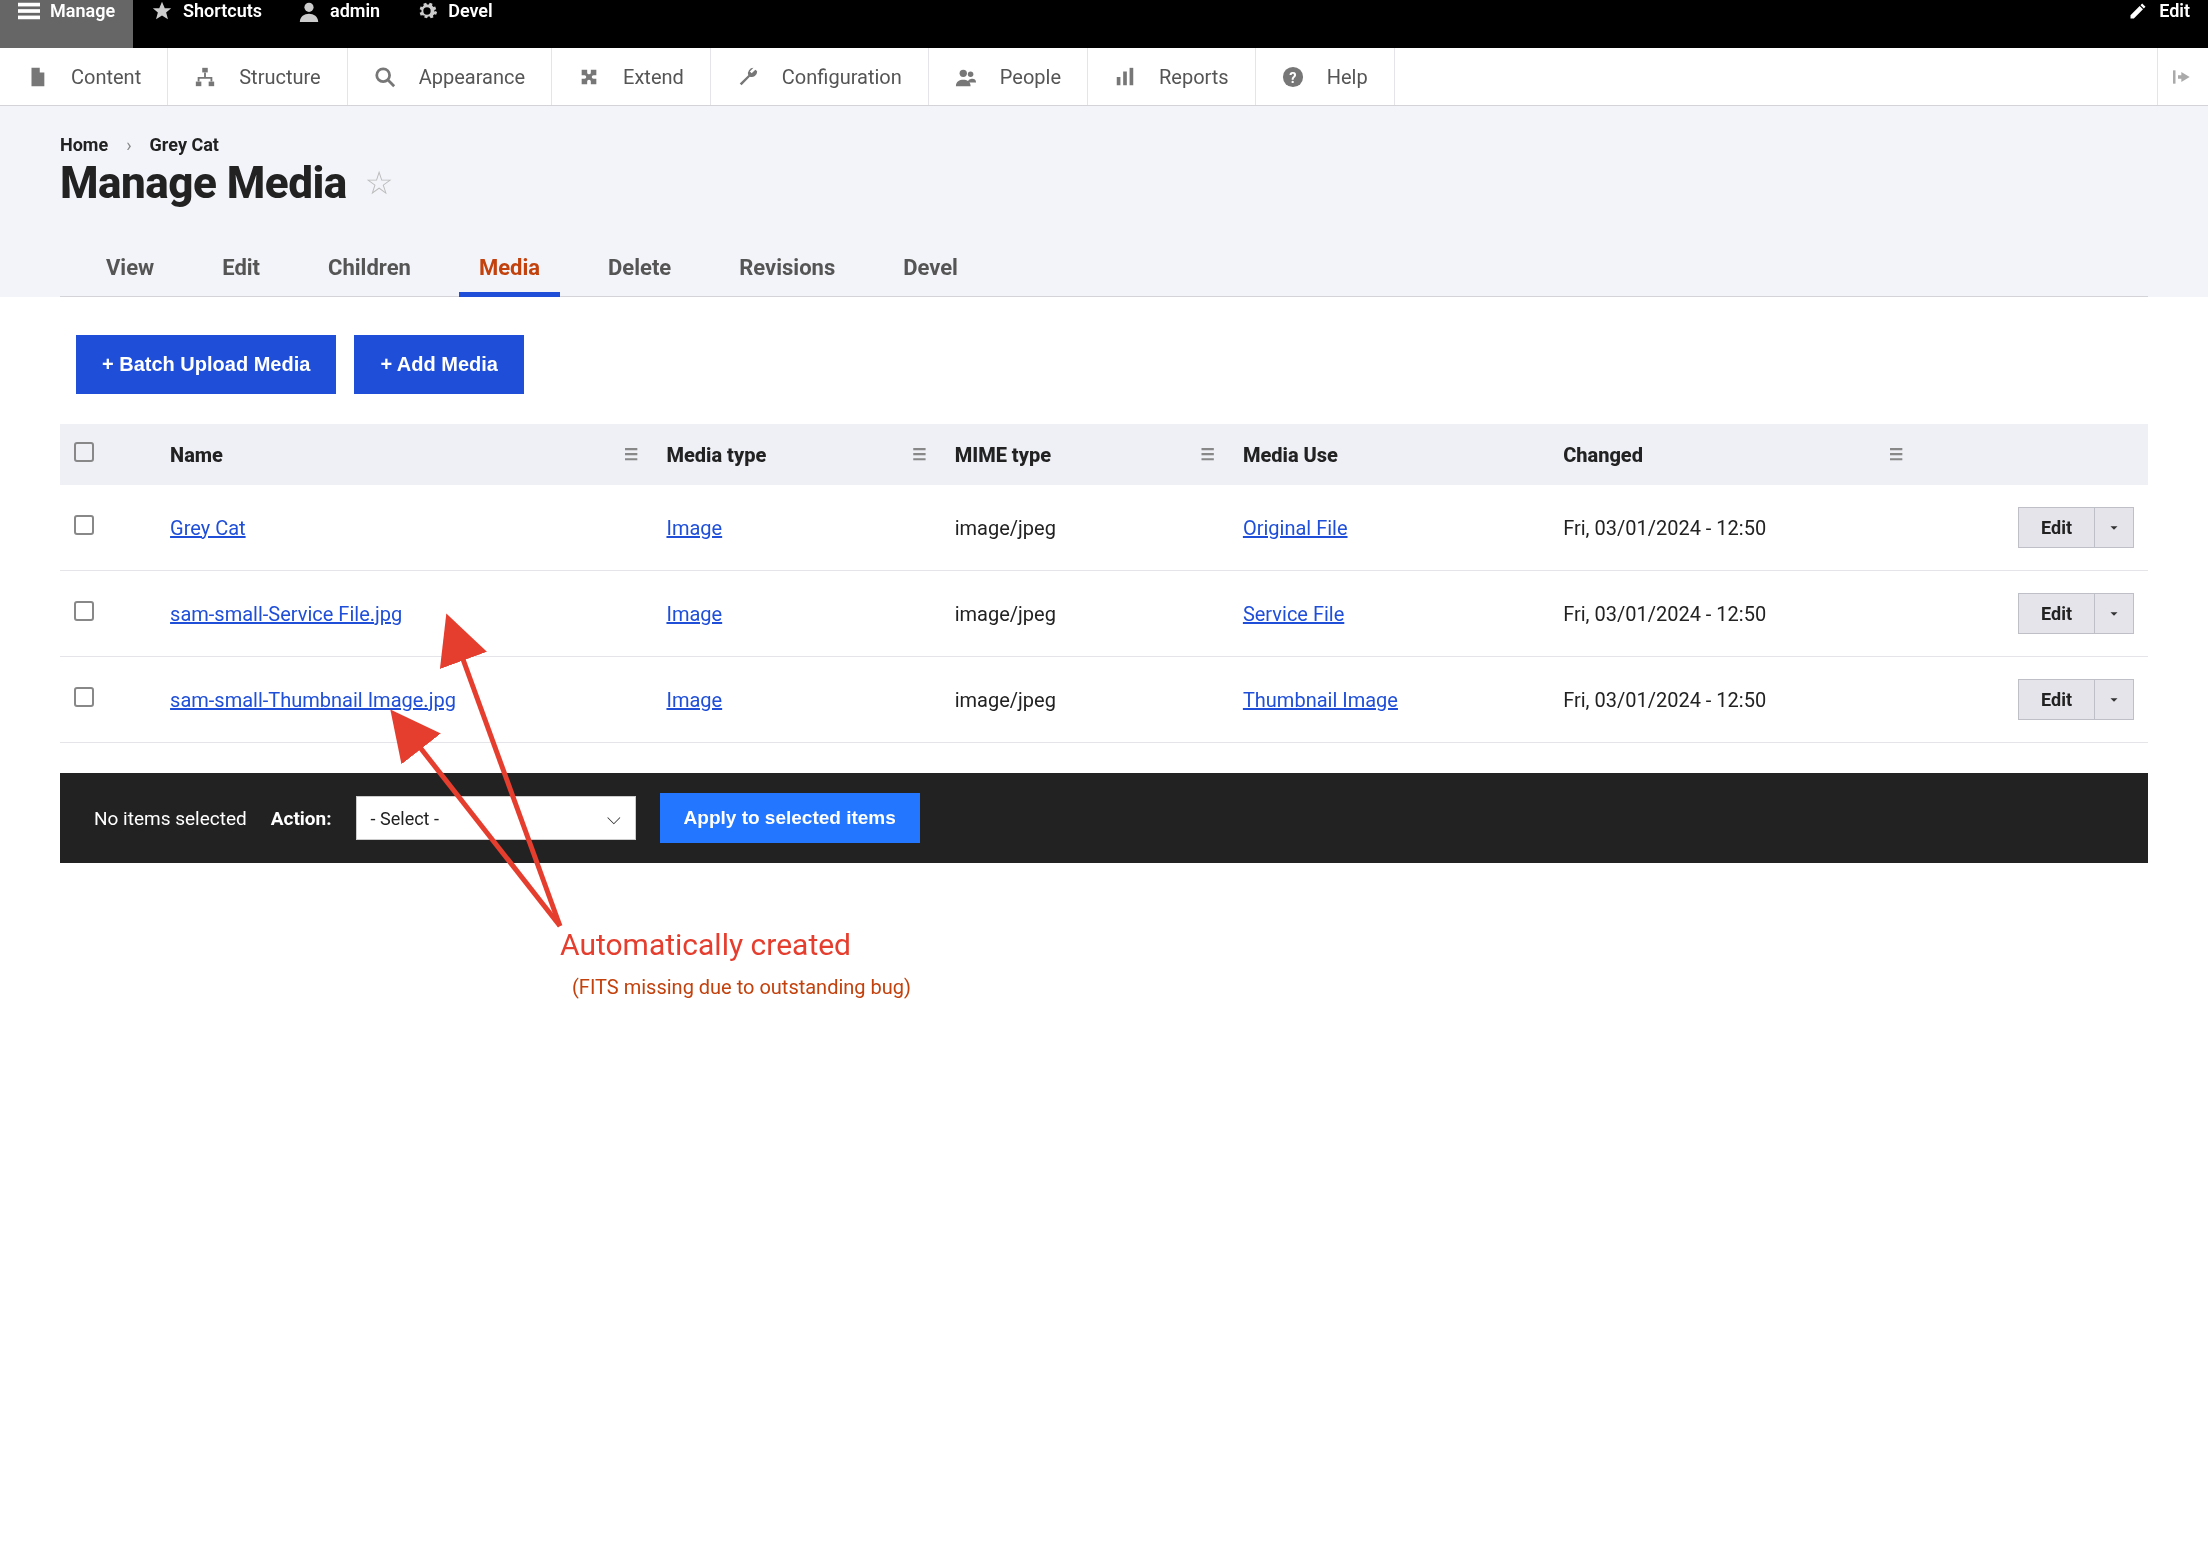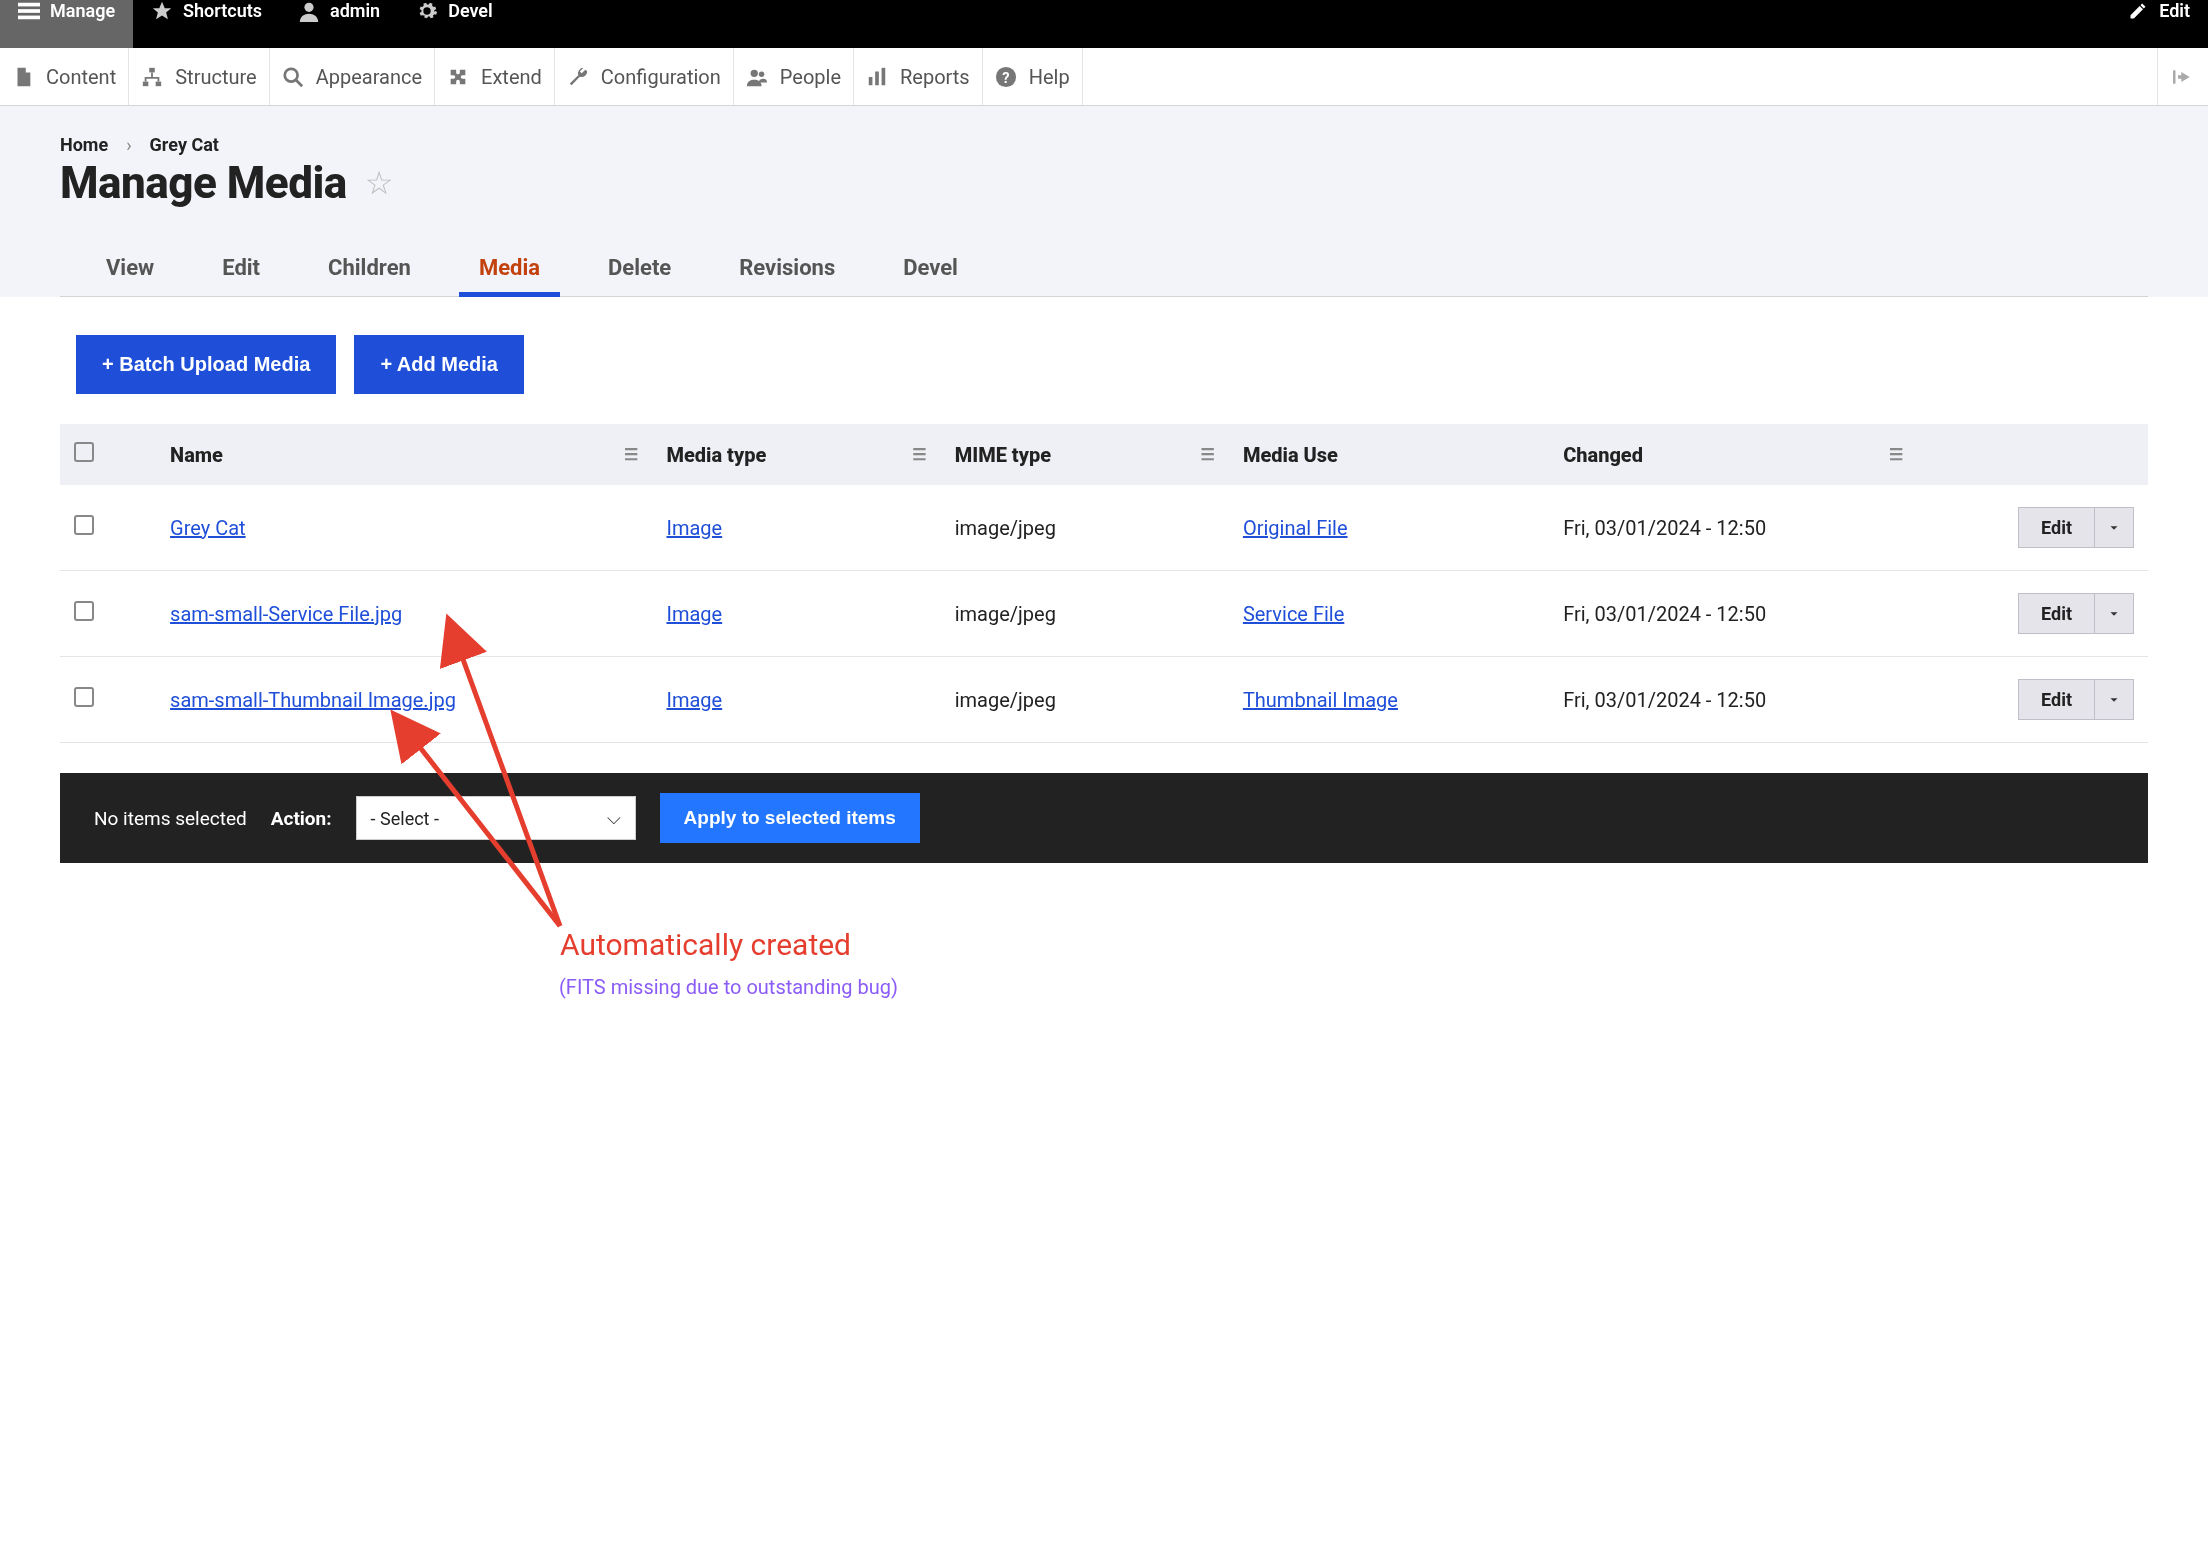--- a/index.html
+++ b/index.html
@@ -8,21 +8,21 @@
   
   .topbar { background: #000; color: #fff; display: flex; align-items: center; height: 48px; font-size: 18px; }
   .topbar-left { display: flex; align-items: center; height: 100%; }
   .topbar-item { display: flex; align-items: flex-start; gap: 10px; padding: 0 18px; height: 100%; cursor: pointer; font-weight: 600; }
   .topbar-item.active { background: #666; }
   .topbar-right { margin-left: auto; display: flex; align-items: center; height: 100%; }
   .icon { display: inline-flex; width: 22px; height: 22px; align-items: center; justify-content: center; }
   
   
   .adminbar { background: #fff; display: flex; align-items: stretch; height: 58px; border-bottom: 1px solid #d4d4d8; }
-  .adminbar-item { display: flex; align-items: center; gap: 12px; padding: 0 12px; font-size: 20px; color: #555; cursor: pointer; border-right: 1px solid #e5e5e9; }
+  .adminbar-item { display: flex; align-items: center; gap: 23px; padding: 0 26px; font-size: 20px; color: #555; cursor: pointer; border-right: 1px solid #e5e5e9; }
   .adminbar-collapse { margin-left: auto; display:flex; align-items:center; padding: 0 14px; border-left: 1px solid #e5e5e9; color:#888;}
   
   
   .region-header { background: #f3f4f9; padding: 28px 60px 0 60px; }
   .breadcrumb { display: flex; align-items: center; gap: 18px; font-size: 18px; font-weight: 700; color: #222; }
   .breadcrumb .chev { color: #888; font-weight: 400; }
   .page-title-row { display: flex; align-items: center; gap: 18px; margin-top: 2px; }
   .page-title { font-size: 44px; font-weight: 800; letter-spacing: -0.5px; }
   .star { color: #bbb; font-size: 32px; }
   
@@ -54,21 +54,21 @@
   
   
   .bulk-bar { margin: 30px 60px 0 60px; background: #222; color: #fff; display: flex; align-items: center; gap: 24px; padding: 20px 34px; font-size: 19px; }
   .bulk-bar .label { font-weight: 700; }
   .bulk-select { background: #fff; color: #222; border: 1px solid #ccc; padding: 10px 14px; font-size: 18px; width: 280px; display:flex; justify-content:space-between; align-items:center; cursor:pointer;}
   .bulk-apply { background: #2276ff; color: #fff; border: none; padding: 14px 24px; font-size: 19px; font-weight: 700; cursor: pointer; }
   
   
   .annot { position: relative; margin: 18px 60px 40px 60px; height: 140px; }
   .annot-text { color: #e53e2e; font-size: 30px; position: absolute; left: 500px; top: 46px; }
-  .annot-sub { color: #8b5cf6; font-size: 20px; position: absolute; left: 499px; top: 94px; }
+  .annot-sub { color: #c2410c; font-size: 20px; position: absolute; left: 512px; top: 94px; }
   .arrow-svg { position:absolute; left:0; top:-285px; width:700px; height:360px; pointer-events:none; overflow:visible;}
   
   svg { display:block; }
 </style>
 </head>
 <body>
 
 <div class="topbar">
   <div class="topbar-left">
     <div class="topbar-item active">

